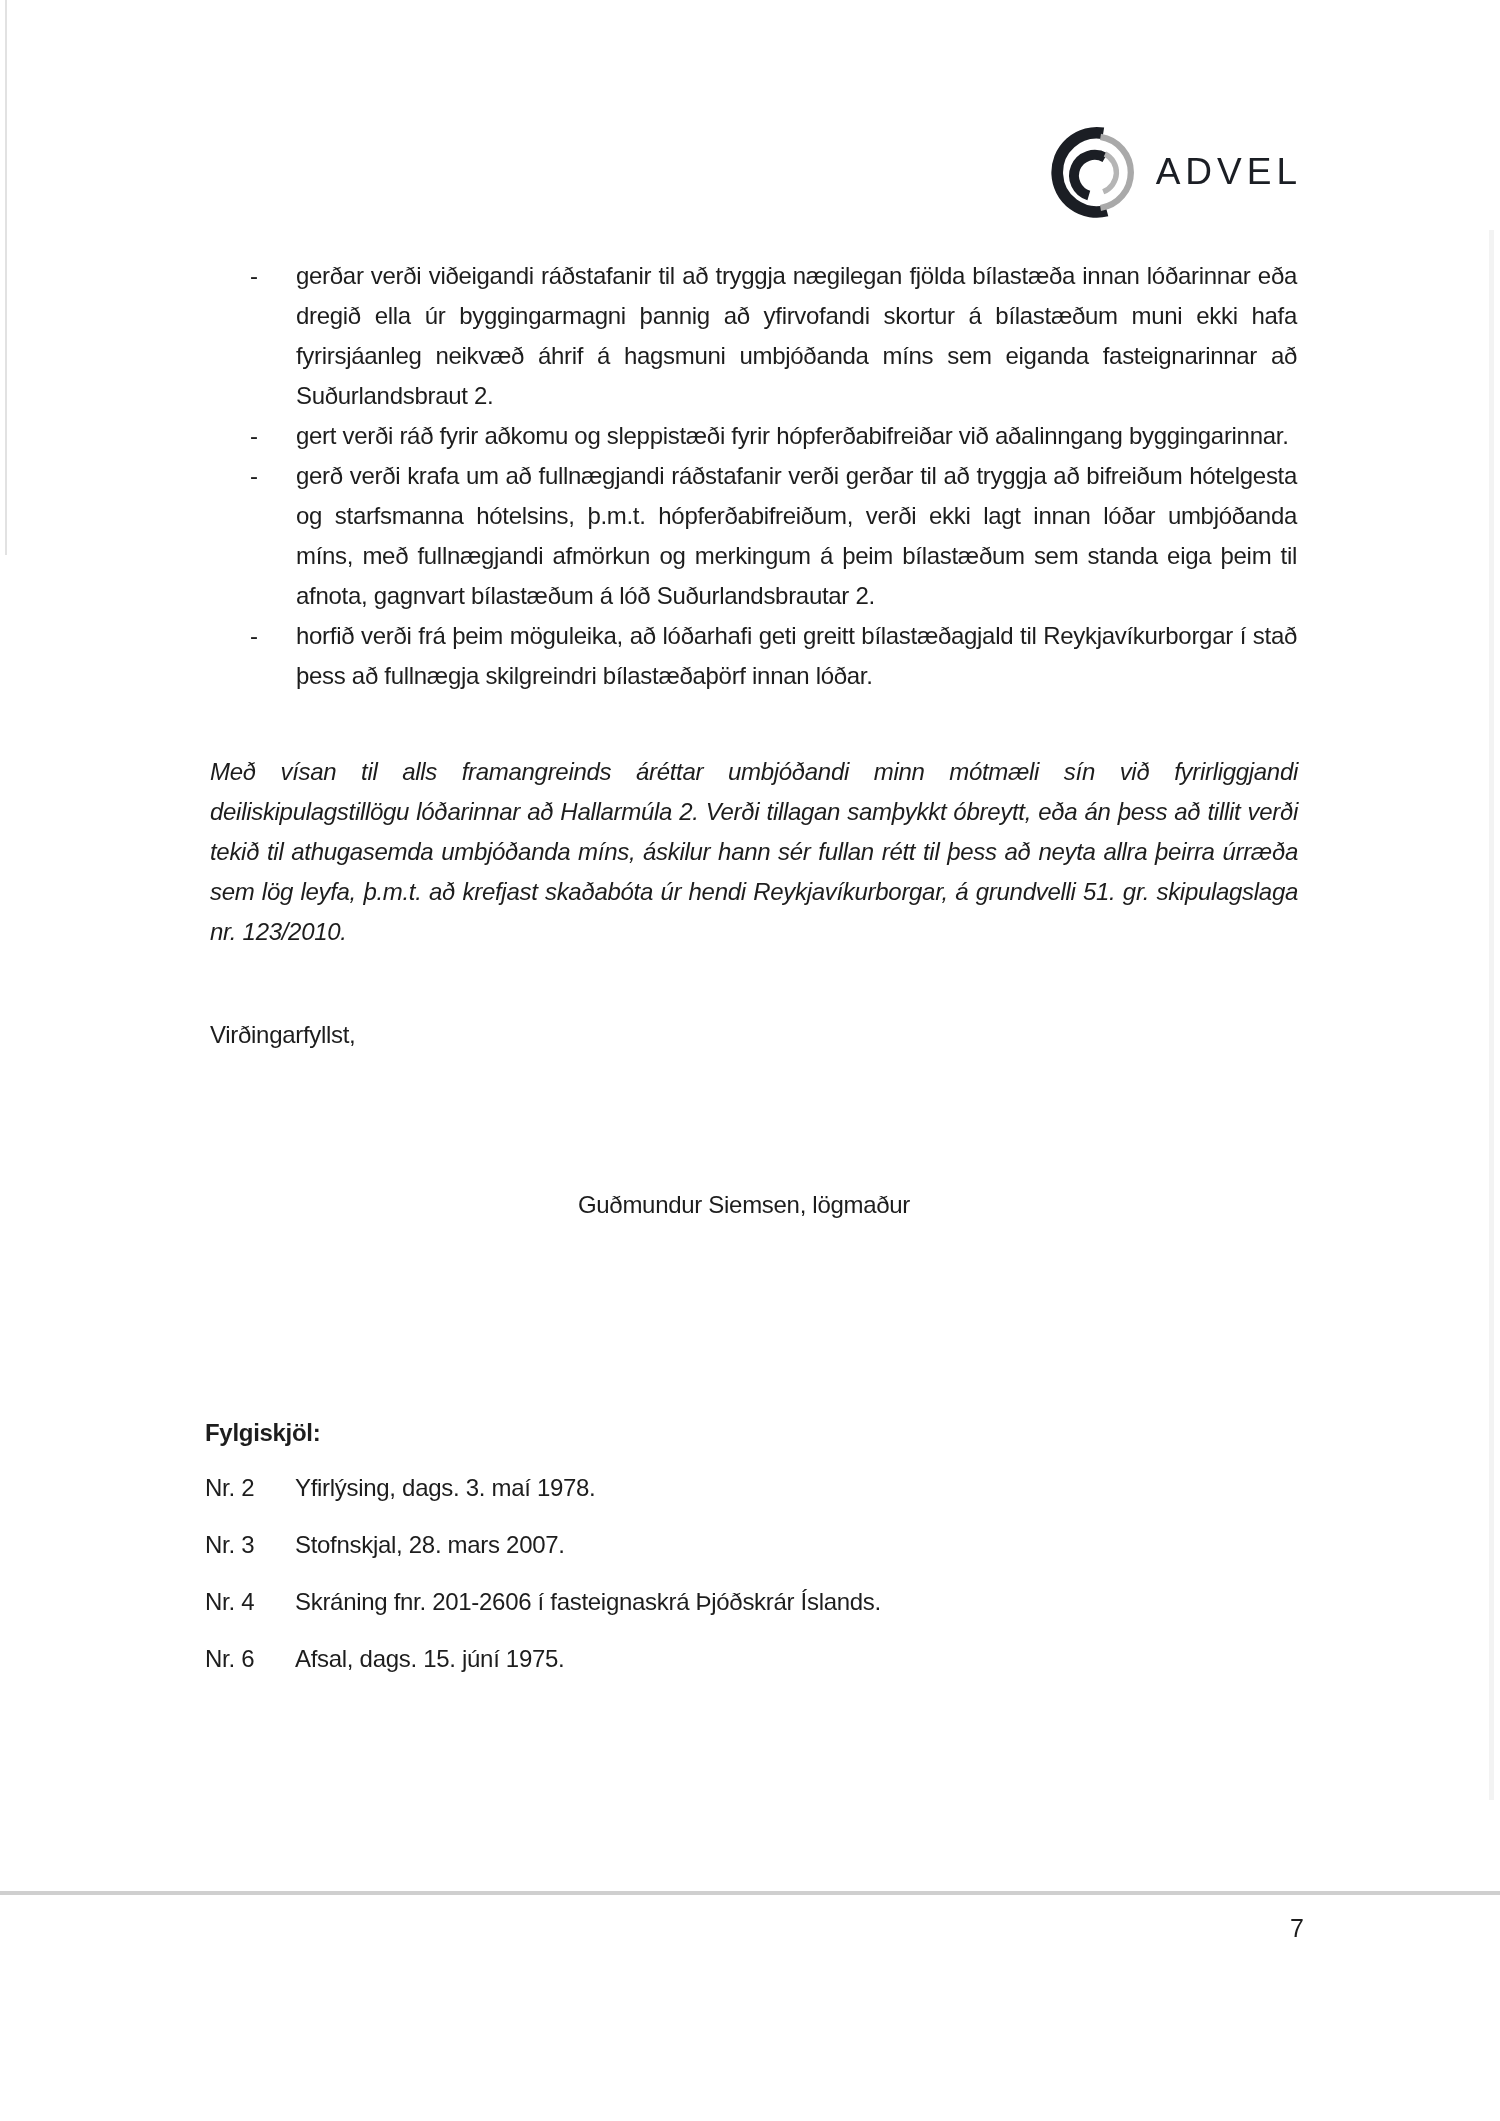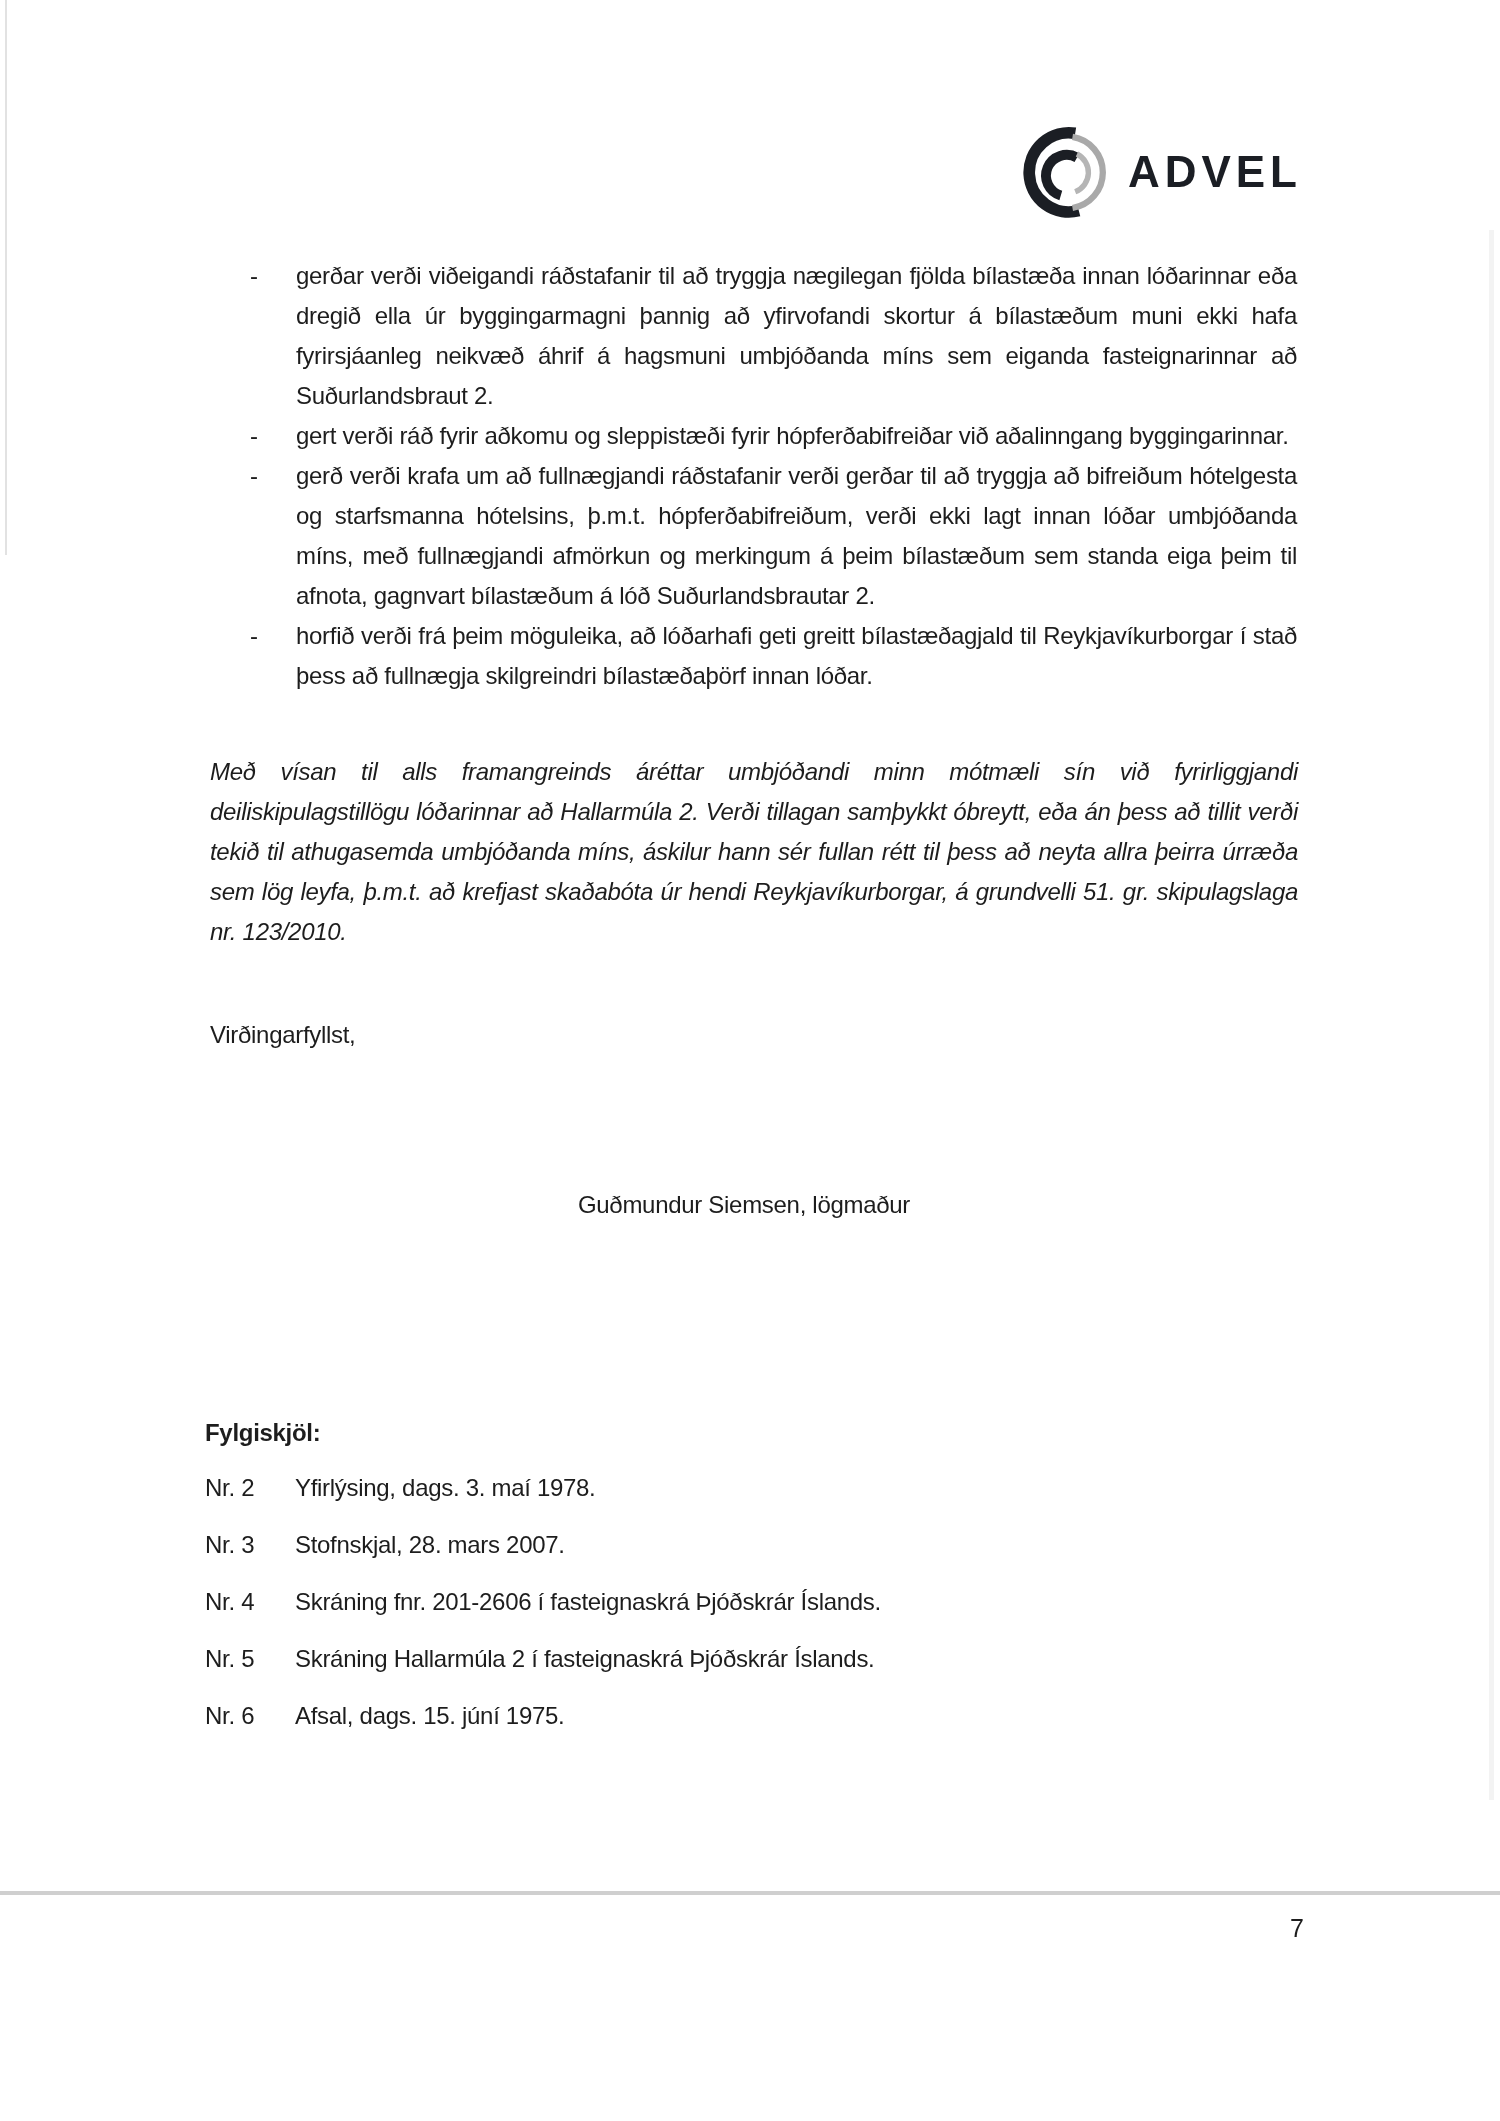--- a/index.html
+++ b/index.html
@@ -35,22 +35,22 @@
   .logo {
     position: absolute;
     top: 124px;
     right: 198px;
     display: flex;
     align-items: center;
     gap: 15px;
   }
   .logo-mark { width: 90px; height: 96px; }
   .logo-text {
-    font-size: 44px;
-    font-weight: 700;
+    font-size: 37px;
+    font-weight: 400;
     letter-spacing: 5px;
     color: #1b1e24;
   }
 
   
   .doc-text {
     font-size: 24px;
     line-height: 40px;
     letter-spacing: -0.3px;
   }
@@ -193,23 +193,19 @@
   </div>
   <div class="attachment-row">
     <span class="attachment-label">Nr. 3</span>
     <span class="attachment-text">Stofnskjal, 28. mars 2007.</span>
   </div>
   <div class="attachment-row">
     <span class="attachment-label">Nr. 4</span>
     <span class="attachment-text">Skráning fnr. 201-2606 í fasteignaskrá Þjóðskrár Íslands.</span>
   </div>
   <div class="attachment-row">
-    <span class="attachment-label">Nr. 5</span>
-    <span class="attachment-text">Skráning Hallarmúla 2 í fasteignaskrá Þjóðskrár Íslands.</span>
-  </div>
-  <div class="attachment-row">
     <span class="attachment-label">Nr. 6</span>
     <span class="attachment-text">Afsal, dags. 15. júní 1975.</span>
   </div>
 </div>
 
 <div class="footer-line"></div>
 <div class="page-number">7</div>
 
 </body></html>

